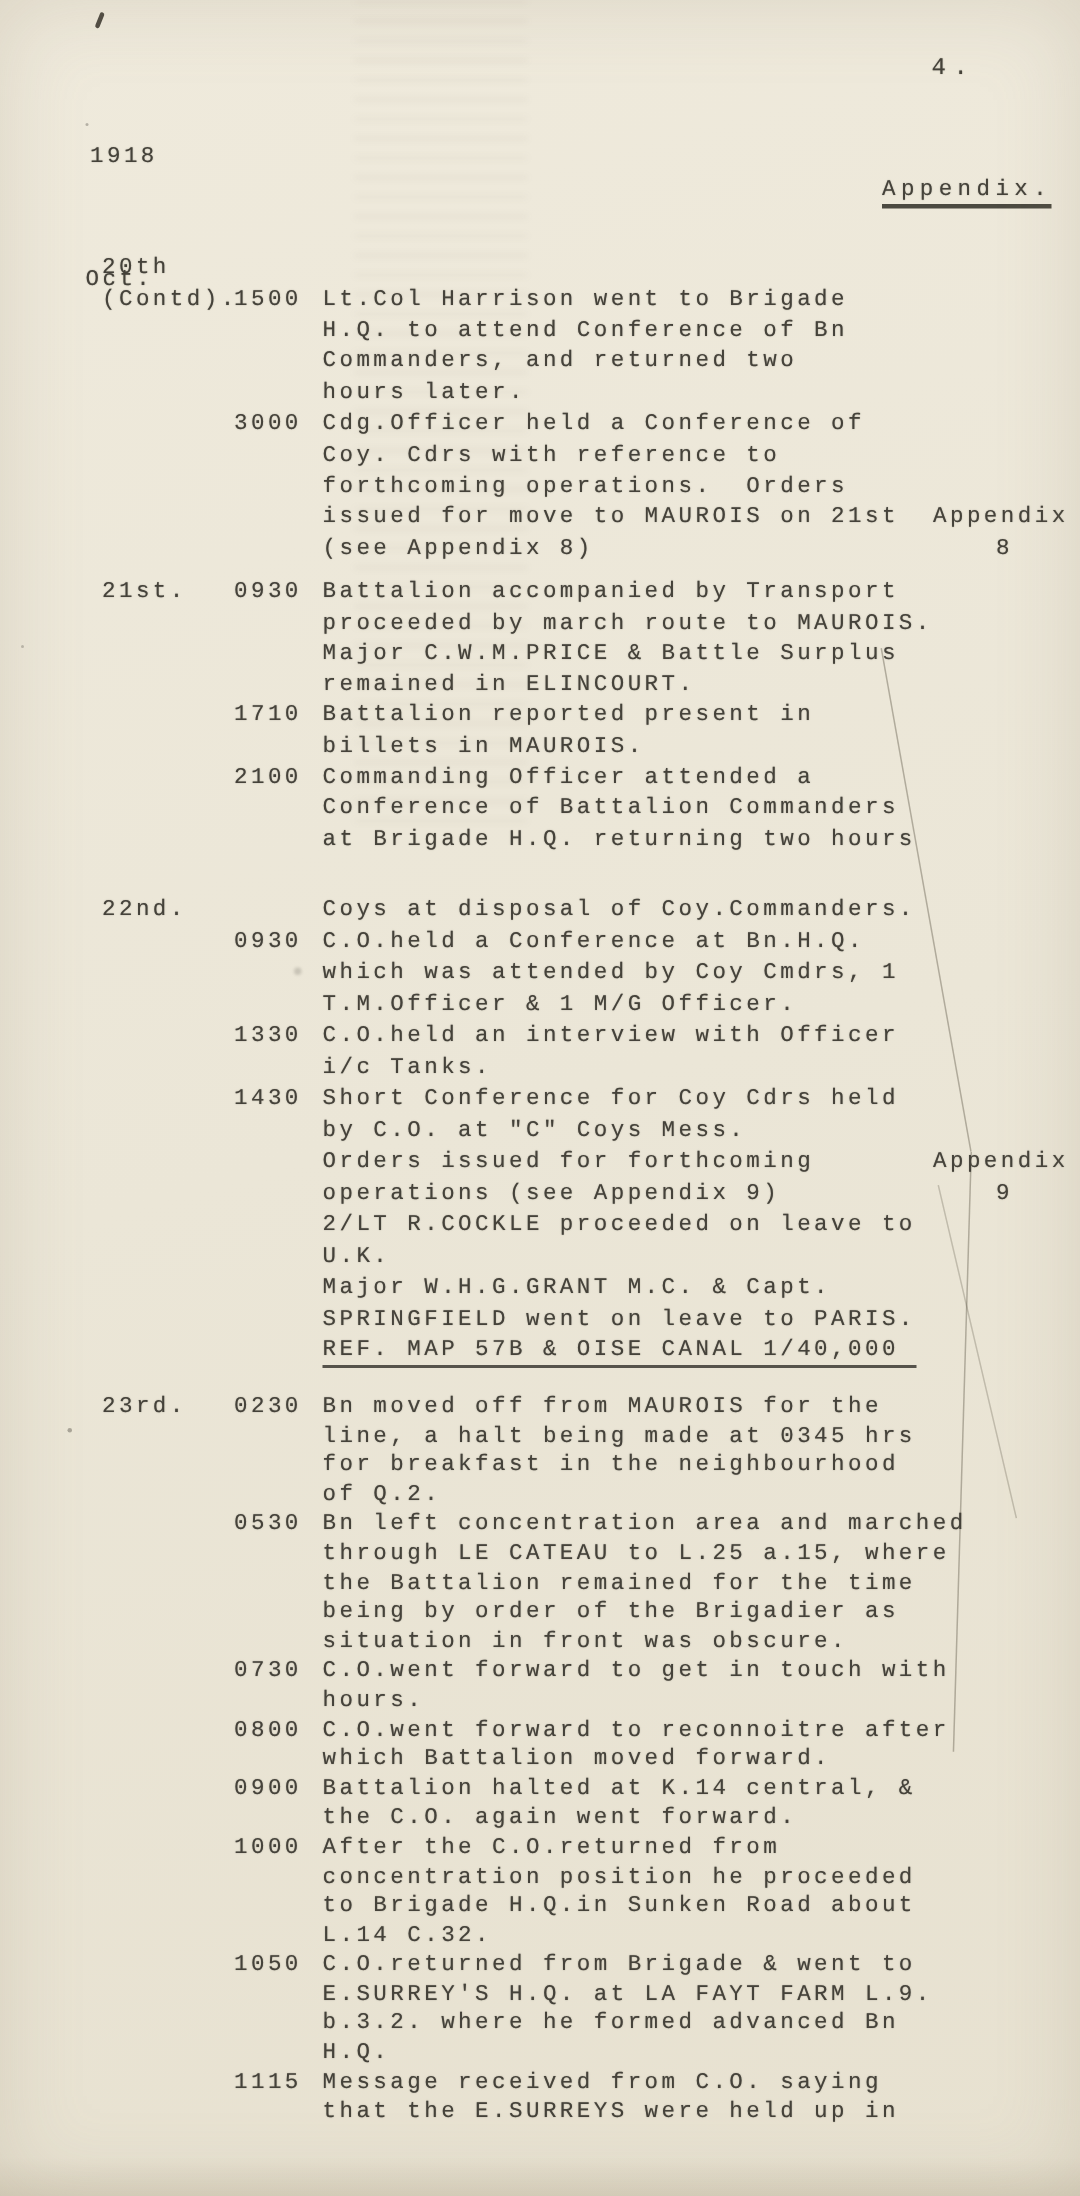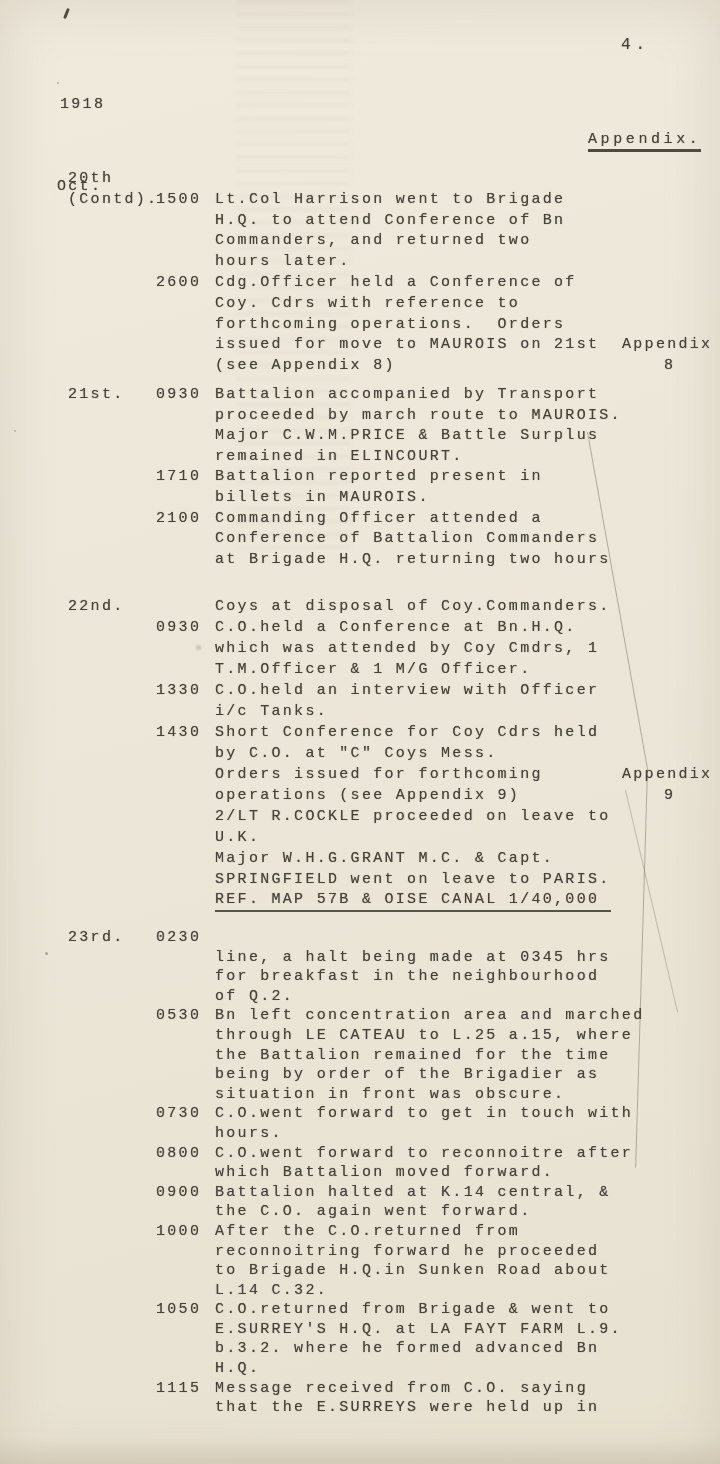--- a/index.html
+++ b/index.html
@@ -22,21 +22,21 @@
     transform-origin:0 0;pointer-events:none;}
   .crease.c1{left:588px;top:432px;width:341px;transform:rotate(79.9deg);}
   .crease.c2{left:648px;top:768px;width:400px;transform:rotate(91.7deg);}
   .crease.c3{left:626px;top:790px;width:228px;transform:rotate(76.8deg);opacity:.7;}
   .speck{position:absolute;border-radius:50%;background:#4a473f;pointer-events:none;}
   .mark-comma{position:absolute;left:65px;top:8px;width:3px;height:11px;border-radius:2px;
     background:#4e4a41;transform:rotate(22deg);}
   .pagenum{position:absolute;left:621px;top:36px;font-size:16px;letter-spacing:5px;white-space:pre;}
   .year{position:absolute;left:60px;top:96px;white-space:pre;text-align:right;}
   .month{position:absolute;left:57px;top:134px;white-space:pre;margin-top:44px;}
-  .apxhdr{position:absolute;left:588px;top:131px;letter-spacing:3.6px;white-space:pre;
+  .apxhdr{position:absolute;left:588px;top:118px;letter-spacing:3.6px;white-space:pre;
     border-bottom:3px solid rgba(58,56,48,0.9);padding-bottom:1px;}
   .sec{position:absolute;left:10px;width:100%;}
   #sec20 {top:170px;--rh:20.8px;}
   #sec21 {top:386px;--rh:20.6px;}
   #sec22 {top:598px;--rh:21px;}
   #secref{top:891px;--rh:21px;}
   #sec23 {top:929px;--rh:19.6px;}
   .row{position:relative;height:var(--rh,20.6px);}
   .row span{position:absolute;top:0;white-space:pre;}
   .row .lbl {left:58px;}
@@ -77,21 +77,21 @@
       <div class="row">
         <span class="txt">H.Q. to attend Conference of Bn</span>
       </div>
       <div class="row">
         <span class="txt">Commanders, and returned two</span>
       </div>
       <div class="row">
         <span class="txt">hours later.</span>
       </div>
       <div class="row">
-        <span class="time">2600</span>
+        <span class="time">3000</span>
         <span class="txt">Cdg.Officer held a Conference of</span>
       </div>
       <div class="row">
         <span class="txt">Coy. Cdrs with reference to</span>
       </div>
       <div class="row">
         <span class="txt">forthcoming operations.  Orders</span>
       </div>
       <div class="row">
         <span class="txt">issued for move to MAUROIS on 21st</span>
@@ -187,20 +187,21 @@
     </div>
   <div class="sec" id="secref">
       <div class="row">
         <span class="txt u">REF. MAP 57B &amp; OISE CANAL 1/40,000</span>
       </div>
     </div>
   <div class="sec" id="sec23">
       <div class="row">
         <span class="lbl">23rd.</span>
         <span class="time">0230</span>
+        <span class="txt">Bn moved off from MAUROIS for the</span>
       </div>
       <div class="row">
         <span class="txt">line, a halt being made at 0345 hrs</span>
       </div>
       <div class="row">
         <span class="txt">for breakfast in the neighbourhood</span>
       </div>
       <div class="row">
         <span class="txt">of Q.2.</span>
       </div>
@@ -239,21 +240,21 @@
         <span class="txt">Battalion halted at K.14 central, &amp;</span>
       </div>
       <div class="row">
         <span class="txt">the C.O. again went forward.</span>
       </div>
       <div class="row">
         <span class="time">1000</span>
         <span class="txt">After the C.O.returned from</span>
       </div>
       <div class="row">
-        <span class="txt">reconnoitring forward he proceeded</span>
+        <span class="txt">concentration position he proceeded</span>
       </div>
       <div class="row">
         <span class="txt">to Brigade H.Q.in Sunken Road about</span>
       </div>
       <div class="row">
         <span class="txt">L.14 C.32.</span>
       </div>
       <div class="row">
         <span class="time">1050</span>
         <span class="txt">C.O.returned from Brigade &amp; went to</span>

